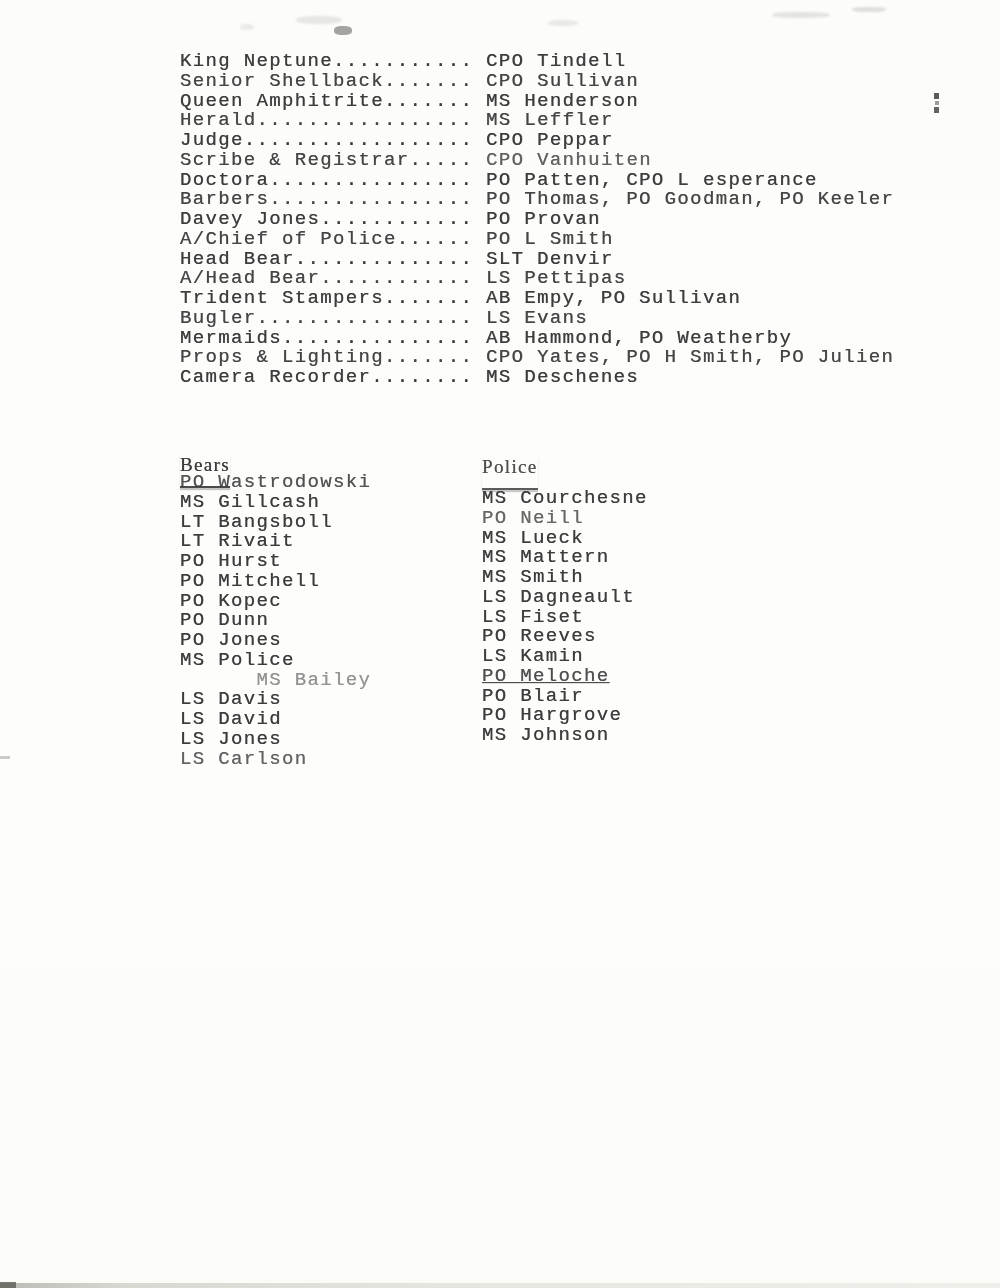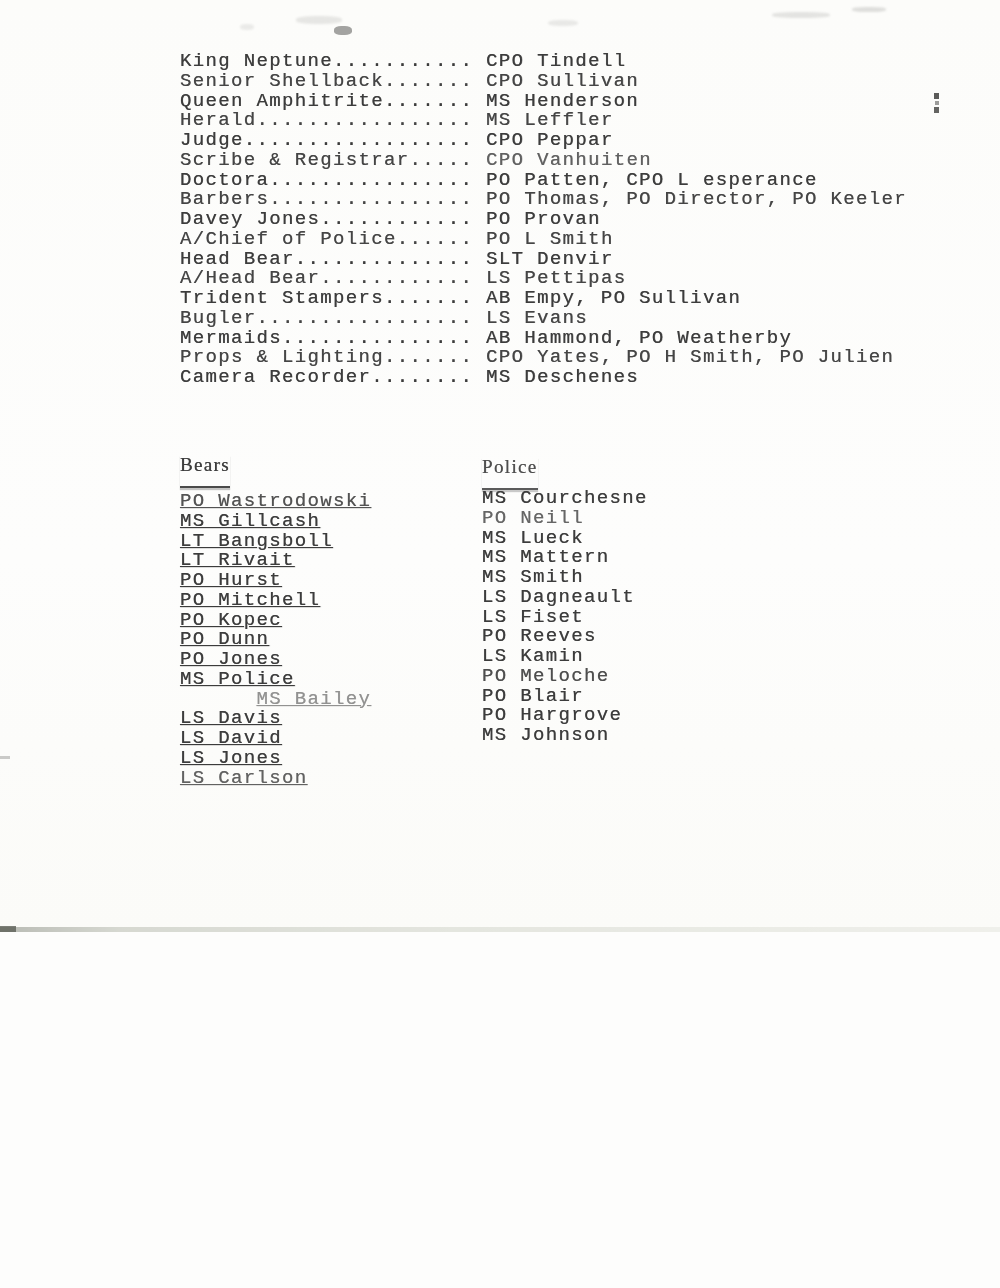--- a/index.html
+++ b/index.html
@@ -3,21 +3,21 @@
 <meta charset="utf-8">
 <style>
   html,body{margin:0;padding:0;}
   body{
     width:1000px;height:1288px;
     background:#fdfdfc;
     font-family:"Liberation Mono","DejaVu Sans Mono",monospace;
     overflow:hidden;
   }
   .page{
-    position:absolute;top:0;left:0;width:1000px;height:932px;
+    position:absolute;top:0;left:0;width:1000px;height:1288px;
     background:linear-gradient(180deg,#fcfcfa 0%,#fdfdfc 60%,#fbfbf8 100%);
   }
   
   .ink{
     color:#3c3c3c;
     font-size:19px;
     letter-spacing:1.35px;
     text-shadow:0.3px 0.3px 0.4px rgba(50,50,50,.55), -0.2px 0 0.3px rgba(70,70,70,.3);
   }
   
@@ -39,28 +39,28 @@
   .col-hdr{
     position:absolute;display:inline-block;
     border-bottom:2px solid #4a4a4a;
     box-shadow:0 2px 1px rgba(90,90,90,.35);
     padding-bottom:12px;height:19px;line-height:19px;white-space:pre;font-family:Liberation Serif, serif;
   }
   .hdr-bears{top:455px;left:180px;}
   .hdr-police{top:457px;left:482px;opacity:.9;}
   
   .members{position:absolute;}
-  .members-bears{top:492px;left:180px;text-decoration:underline;}
+  .members-bears{top:473px;left:180px;}
   .members-police{top:489px;left:482px;}
   .members .member{height:19.75px;line-height:19.75px;white-space:pre;}
   .members-bears div:nth-of-type(1){opacity:.88;}
   .members-bears div:nth-of-type(11){opacity:.55;filter:blur(.3px);text-align:right;}
   .members-bears div:nth-of-type(15){opacity:.8;}
   .members-police div:nth-of-type(2){opacity:.78;}
-  .members-police div:nth-of-type(10){opacity:.9;}
+  .members-police div:nth-of-type(10){opacity:.9;text-decoration:underline;}
   
   .smudge{position:absolute;background:#9b9b98;border-radius:40%;filter:blur(1.2px);}
   .s1{top:16px;left:296px;width:46px;height:8px;opacity:.22;}
   .s2{top:26px;left:334px;width:18px;height:9px;opacity:.5;background:#4c4c4a;filter:blur(.6px);}
   .s3{top:20px;left:548px;width:30px;height:6px;opacity:.2;}
   .s4{top:12px;left:772px;width:58px;height:6px;opacity:.25;}
   .s5{top:7px;left:852px;width:34px;height:5px;opacity:.3;}
   .s6{top:24px;left:240px;width:14px;height:6px;opacity:.18;}
   .edge-mark{position:absolute;background:#3f3f3d;filter:blur(.3px);}
   .m1{top:93px;left:934px;width:5px;height:6px;opacity:.85;}
@@ -105,21 +105,21 @@
       <div class="row"><span class="role">Queen Amphitrite</span><span class="dots">.......</span><span class="names">MS Henderson</span></div>
 
       <div class="row"><span class="role">Herald</span><span class="dots">.................</span><span class="names">MS Leffler</span></div>
 
       <div class="row"><span class="role">Judge</span><span class="dots">..................</span><span class="names">CPO Peppar</span></div>
 
       <div class="row"><span class="role">Scribe &amp; Registrar</span><span class="dots">.....</span><span class="names">CPO Vanhuiten</span></div>
 
       <div class="row"><span class="role">Doctora</span><span class="dots">................</span><span class="names">PO Patten, CPO L esperance</span></div>
 
-      <div class="row"><span class="role">Barbers</span><span class="dots">................</span><span class="names">PO Thomas, PO Director, PO Keeler</span></div>
+      <div class="row"><span class="role">Barbers</span><span class="dots">................</span><span class="names">PO Thomas, PO Goodman, PO Keeler</span></div>
 
       <div class="row"><span class="role">Davey Jones</span><span class="dots">............</span><span class="names">PO Provan</span></div>
 
 
       <div class="row"><span class="role">A/Chief of Police</span><span class="dots">......</span><span class="names">PO L Smith</span></div>
 
       <div class="row"><span class="role">Head Bear</span><span class="dots">..............</span><span class="names">SLT Denvir</span></div>
 
       <div class="row"><span class="role">A/Head Bear</span><span class="dots">............</span><span class="names">LS Pettipas</span></div>
 

